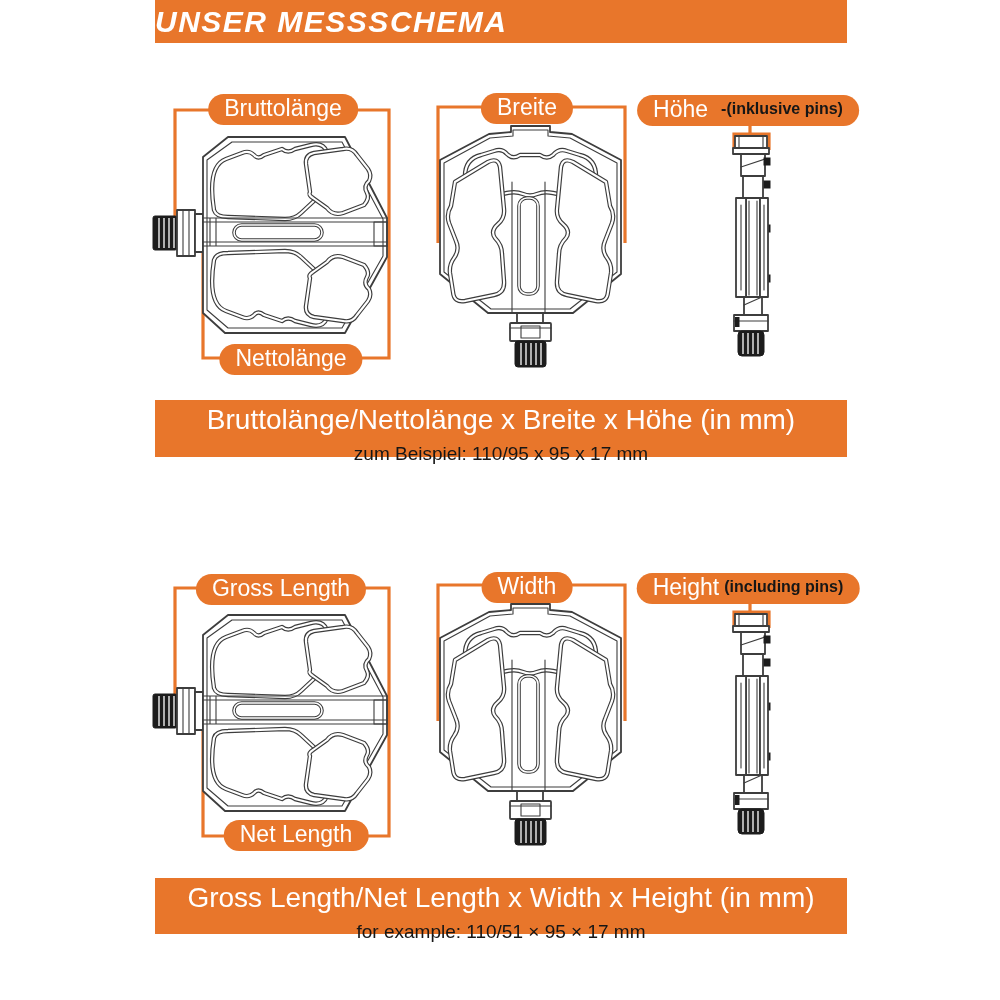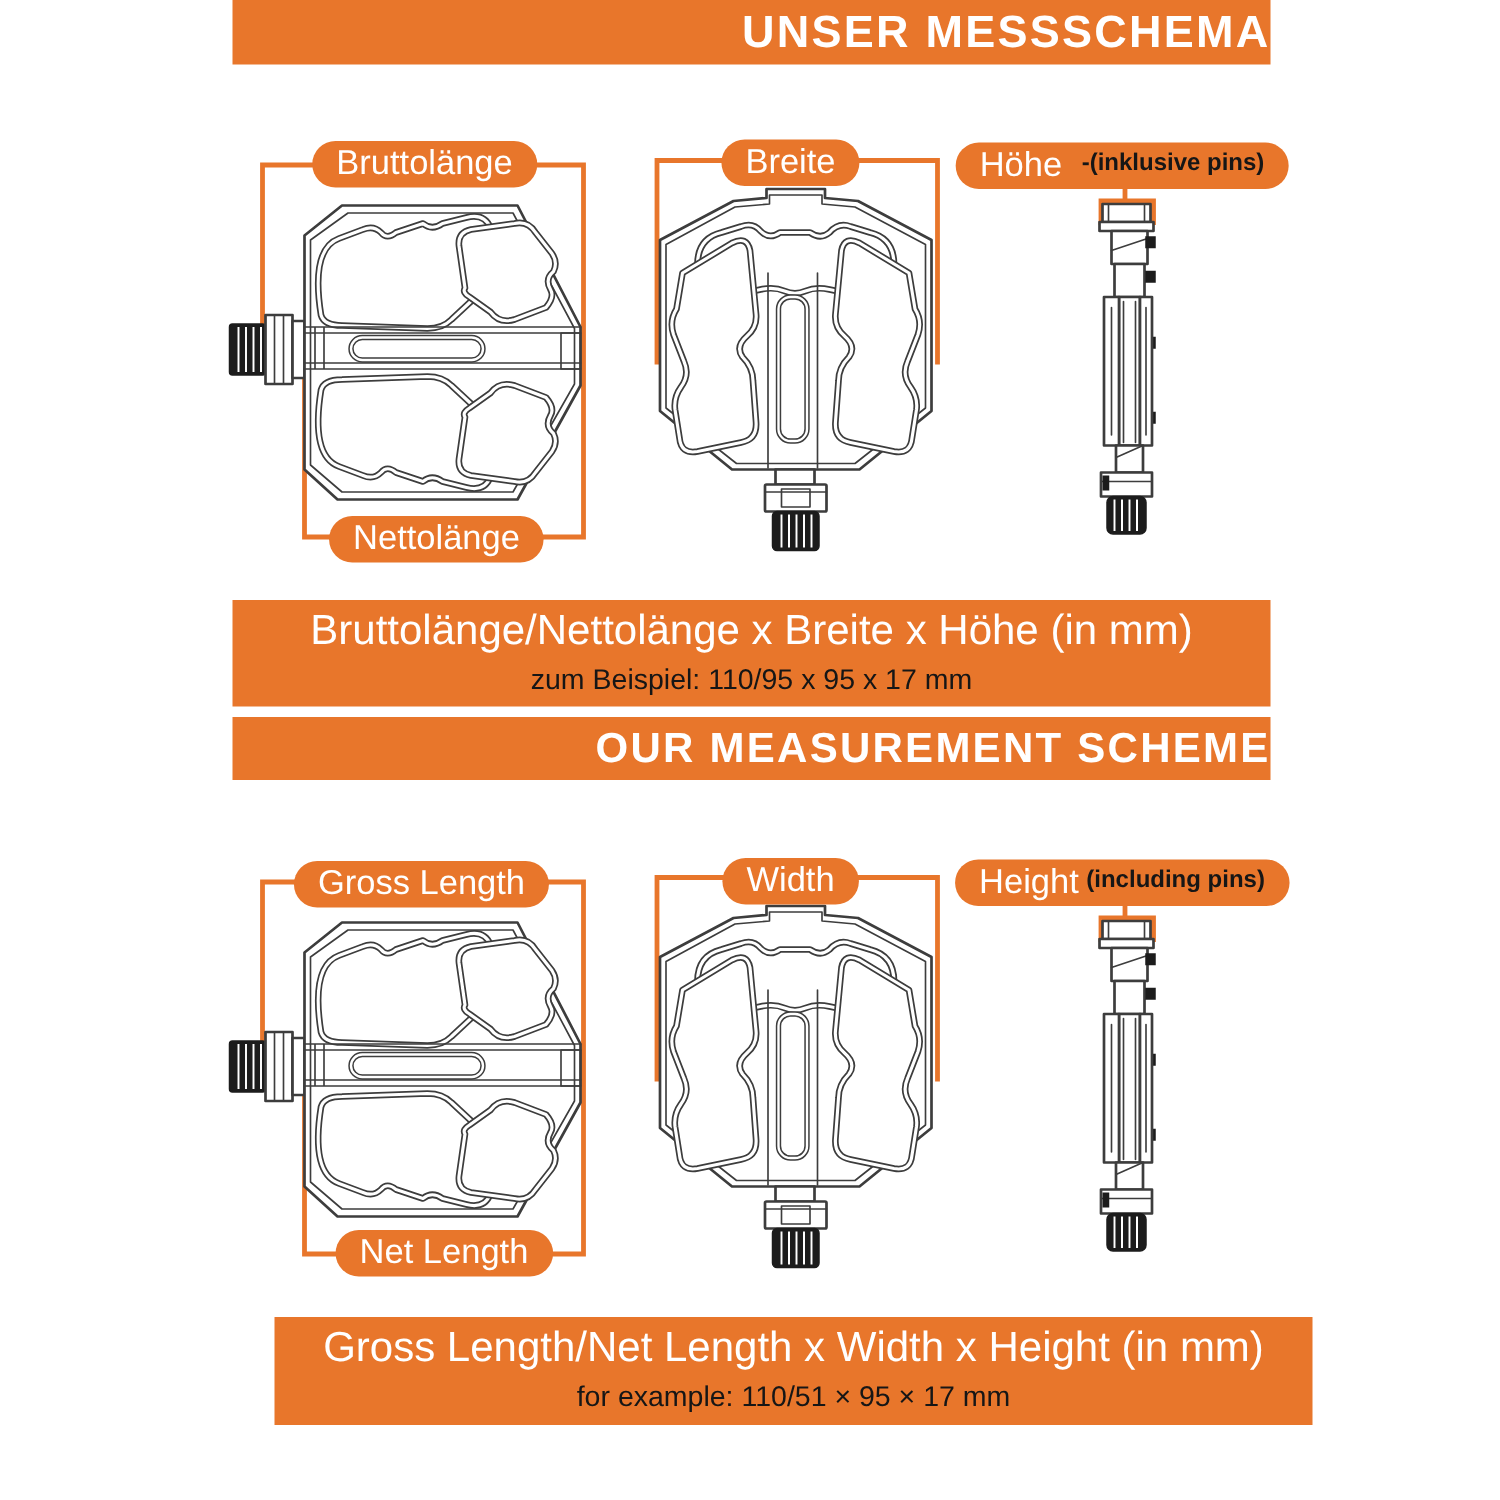--- a/index.html
+++ b/index.html
@@ -1,26 +1,26 @@
 <!DOCTYPE html>
 <html style="--accent: #E8762B;"><head>
 <meta charset="utf-8">
 <style>
   :root{ --accent:#E8762B; --ink:#3d3d3d; }
   html,body{margin:0;padding:0;background:#ffffff;}
   .canvas{position:relative;width:1000px;height:1000px;background:#fff;overflow:hidden;
           font-family:"Liberation Sans", sans-serif;}
   
   .banner{position:absolute;left:155px;width:692px;background:var(--accent);color:#fff;
-          display:flex;align-items:center;justify-content:flex-end;font-weight:bold;}
+          display:flex;align-items:center;justify-content:flex-start;font-weight:bold;font-style:italic;}
   .banner-top{top:0;height:43px;font-size:30px;letter-spacing:1.5px;}
   .banner-mid{top:478px;height:42px;font-size:28px;letter-spacing:1.5px;}
   .block{position:absolute;left:155px;width:692px;background:var(--accent);text-align:center;}
-  .block-de{top:400px;height:71px;}
-  .block-en{top:878px;height:72px;margin-left:28px;}
+  .block-de{top:400px;height:57px;}
+  .block-en{top:878px;height:56px;}
   .block .l1{color:#fff;font-size:28px;line-height:38px;margin-top:1px;white-space:nowrap;}
   .block .l2{color:#161616;font-size:19px;line-height:30px;white-space:nowrap;}
   
   .pill{position:absolute;transform:translateX(-50%);display:flex;align-items:center;
         background:var(--accent);color:#fff;border-radius:999px;padding:1px 16px 4px;
         font-size:23px;line-height:26px;white-space:nowrap;z-index:5;}
   .pill .note{color:#161616;font-size:16px;font-weight:600;margin-left:13px;}
   
   .art{position:absolute;z-index:2;}
   .br-svg{position:absolute;left:0;top:0;z-index:1;pointer-events:none;}
@@ -159,23 +159,20 @@
   <div class="pill" style="left:748px;top:95px">
     <span>Höhe</span>
     <span class="note">-(inklusive pins)</span>
   </div>
 
   <div class="block block-de">
     <div class="l1">Bruttolänge/Nettolänge x Breite x Höhe (in mm)</div>
     <div class="l2">zum Beispiel: 110/95 x 95 x 17 mm</div>
   </div>
 
-  <div class="banner banner-mid">
-    <span>OUR MEASUREMENT SCHEME</span>
-  </div>
 
   <svg class="art" style="left:150px;top:608px" width="245" height="212">
       <use href="#pedal-top"></use>
     </svg>
   <svg class="art" style="left:433px;top:602px" width="195" height="245">
       <use href="#pedal-front"></use>
     </svg>
   <svg class="art" style="left:722px;top:603px" width="55" height="235">
       <use href="#pedal-side"></use>
     </svg>

